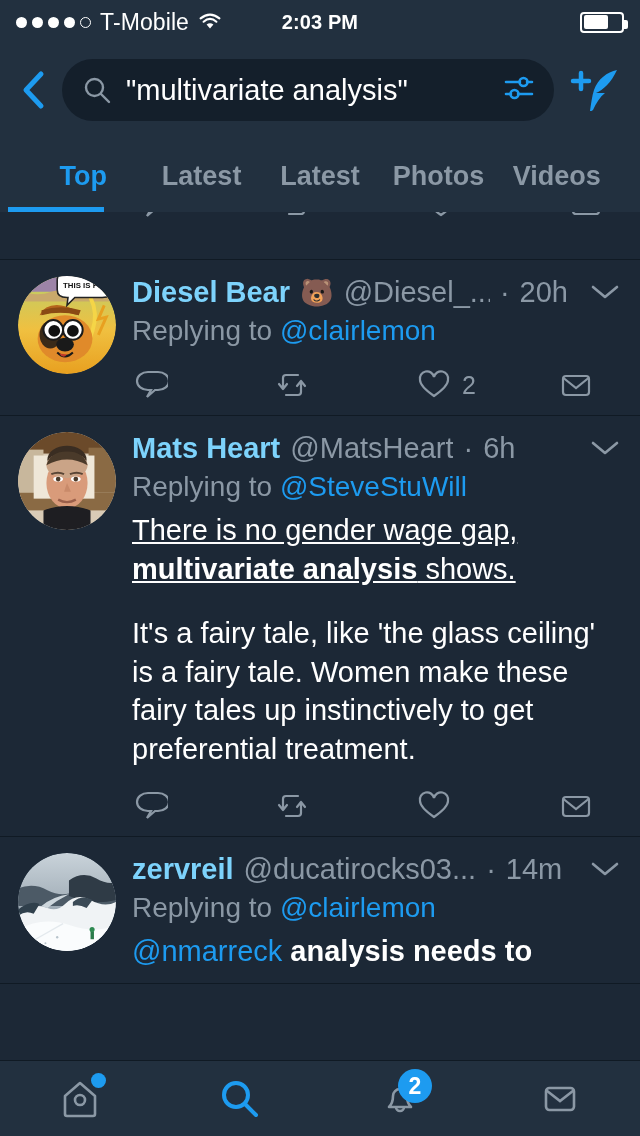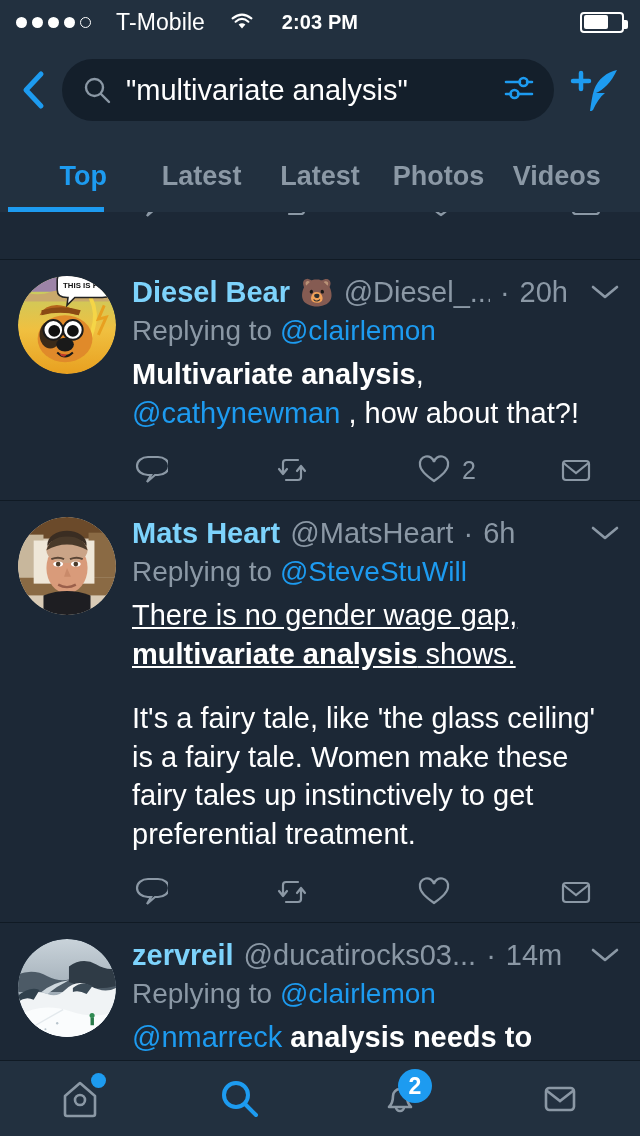--- a/index.html
+++ b/index.html
@@ -10,21 +10,21 @@
     overflow:hidden;
   }
   #app { position:relative; width:640px; height:1136px; background:#1c2836; }
 
   
   .statusbar {
     height:44px; background:#22303f; color:#fff;
     display:flex; align-items:center; padding:0 16px;
     font-size:23px; letter-spacing:.1px;
   }
-  .sb-left { display:flex; align-items:center; gap:25px; }
+  .sb-left { display:flex; align-items:center; gap:9px; }
   .dots { display:flex; align-items:center; gap:5px; }
   .dot { width:11px; height:11px; border-radius:50%; background:#fff; }
   .dot.hollow { background:transparent; border:1.6px solid #fff; }
   .carrier { font-size:23px; }
   .wifi { width:24px; height:18px; display:block; }
   .sb-center { position:absolute; left:0; right:0; text-align:center; font-size:20px; font-weight:bold; pointer-events:none;}
   .sb-right { margin-left:auto; display:flex; align-items:center; }
   .battery { position:relative; width:44px; height:21px; border:2px solid #fff; border-radius:4px; }
   .battery::after{ content:""; position:absolute; right:-6px; top:6px; width:4px; height:9px; background:#fff; border-radius:0 2px 2px 0;}
   .battery-fill { position:absolute; left:1.5px; top:1.5px; bottom:1.5px; width:60%; background:#fff; border-radius:2px; }
@@ -231,23 +231,20 @@
           <span class="caret">
             <svg width="34" height="20" viewBox="0 0 34 20">
                 <path d="M5 5 L17 15 L29 5" stroke="#8b98a5" stroke-width="2.6" fill="none" stroke-linecap="round" stroke-linejoin="round"></path>
               </svg>
           </span>
         </div>
         <div class="replyto">
           <span>Replying to</span>
           <span class="mention">@clairlemon</span>
         </div>
-        <div class="tweettext">
-          <b>Multivariate analysis</b><span>, </span><span class="mention">@cathynewman</span><span> , how about that?!</span>
-        </div>
         <div class="actions">
           <div class="action">
             <svg width="36" height="36" viewBox="0 0 36 36">
                 <path d="M5 14 a11 9 0 0 0 11 9 h3 l-4 7 8 -7 h3 a11 9 0 0 0 0 -18 h-10 a11 9 0 0 0 -11 9 z" stroke="#8b98a5" stroke-width="2.2" fill="none"></path>
               </svg>
             <span></span>
           </div>
           <div class="action">
             <svg width="36" height="36" viewBox="0 0 36 36">
                 <path d="M9 22 V11 a3 3 0 0 1 3 -3 h12 M9 22 l-4 -5 M9 22 l4 -5 M27 14 v11 a3 3 0 0 1 -3 3 h-12 M27 14 l4 5 M27 14 l-4 5" stroke="#8b98a5" stroke-width="2.2" fill="none" stroke-linecap="round" stroke-linejoin="round"></path>

